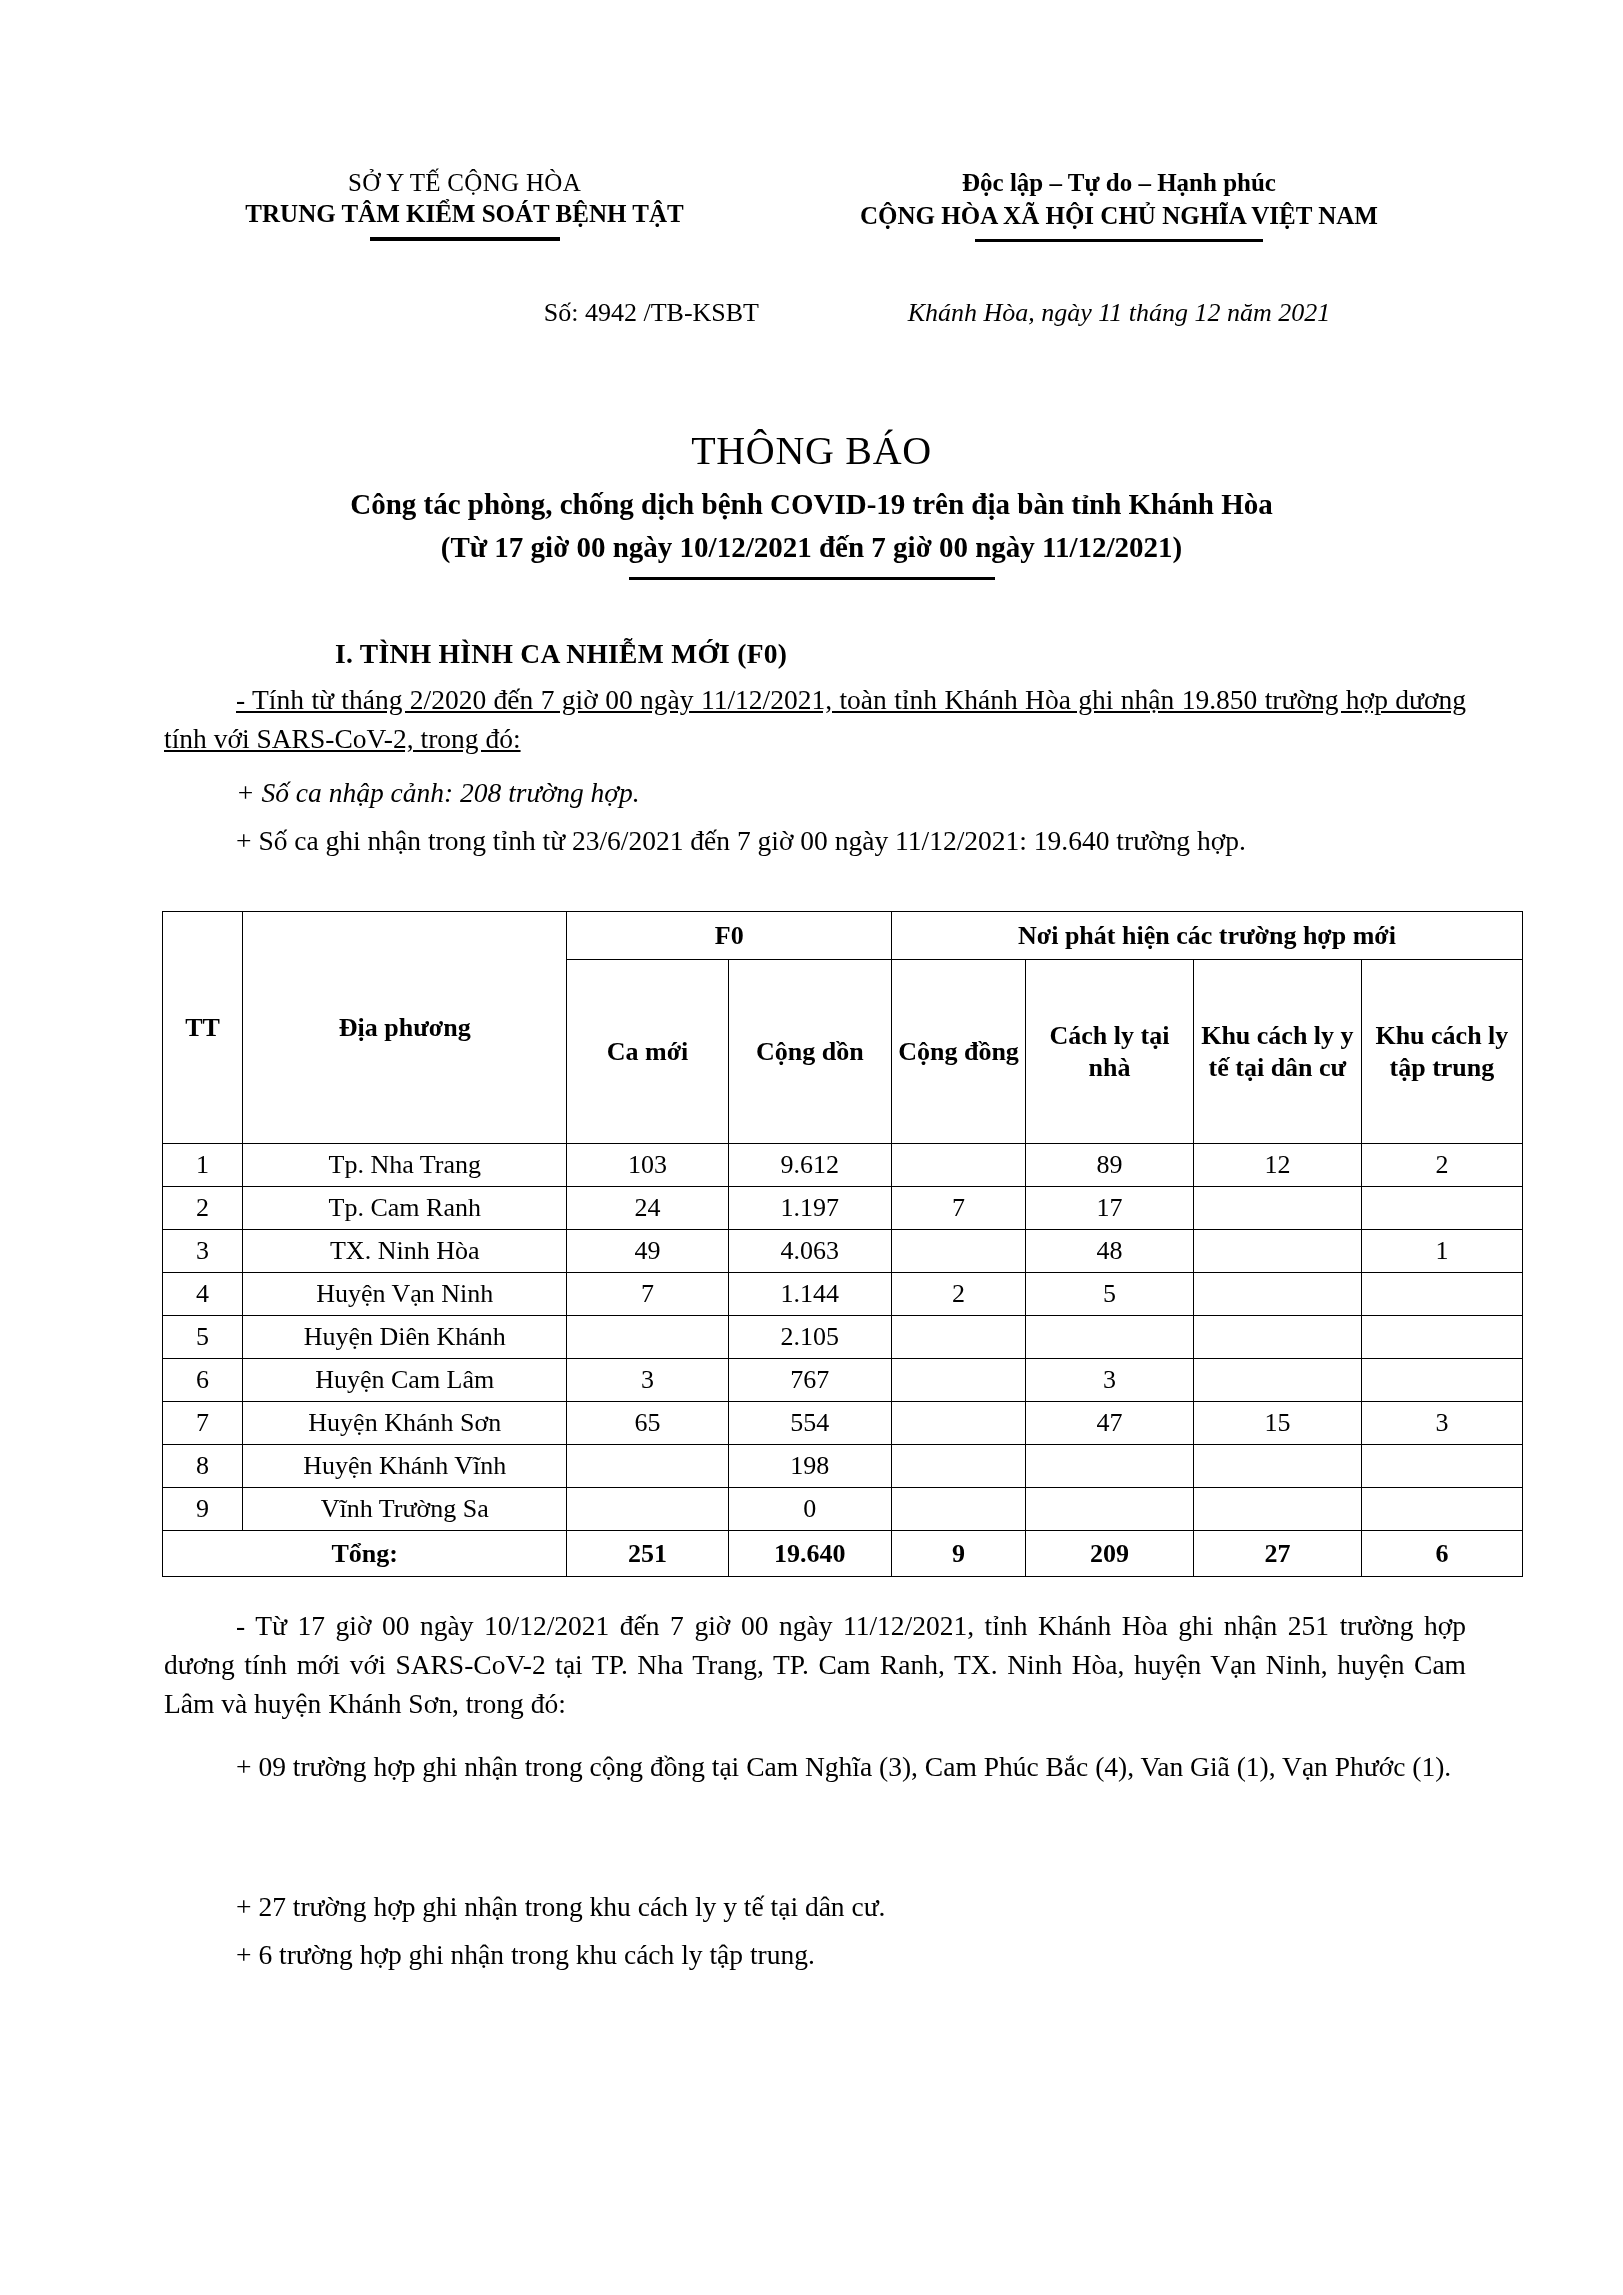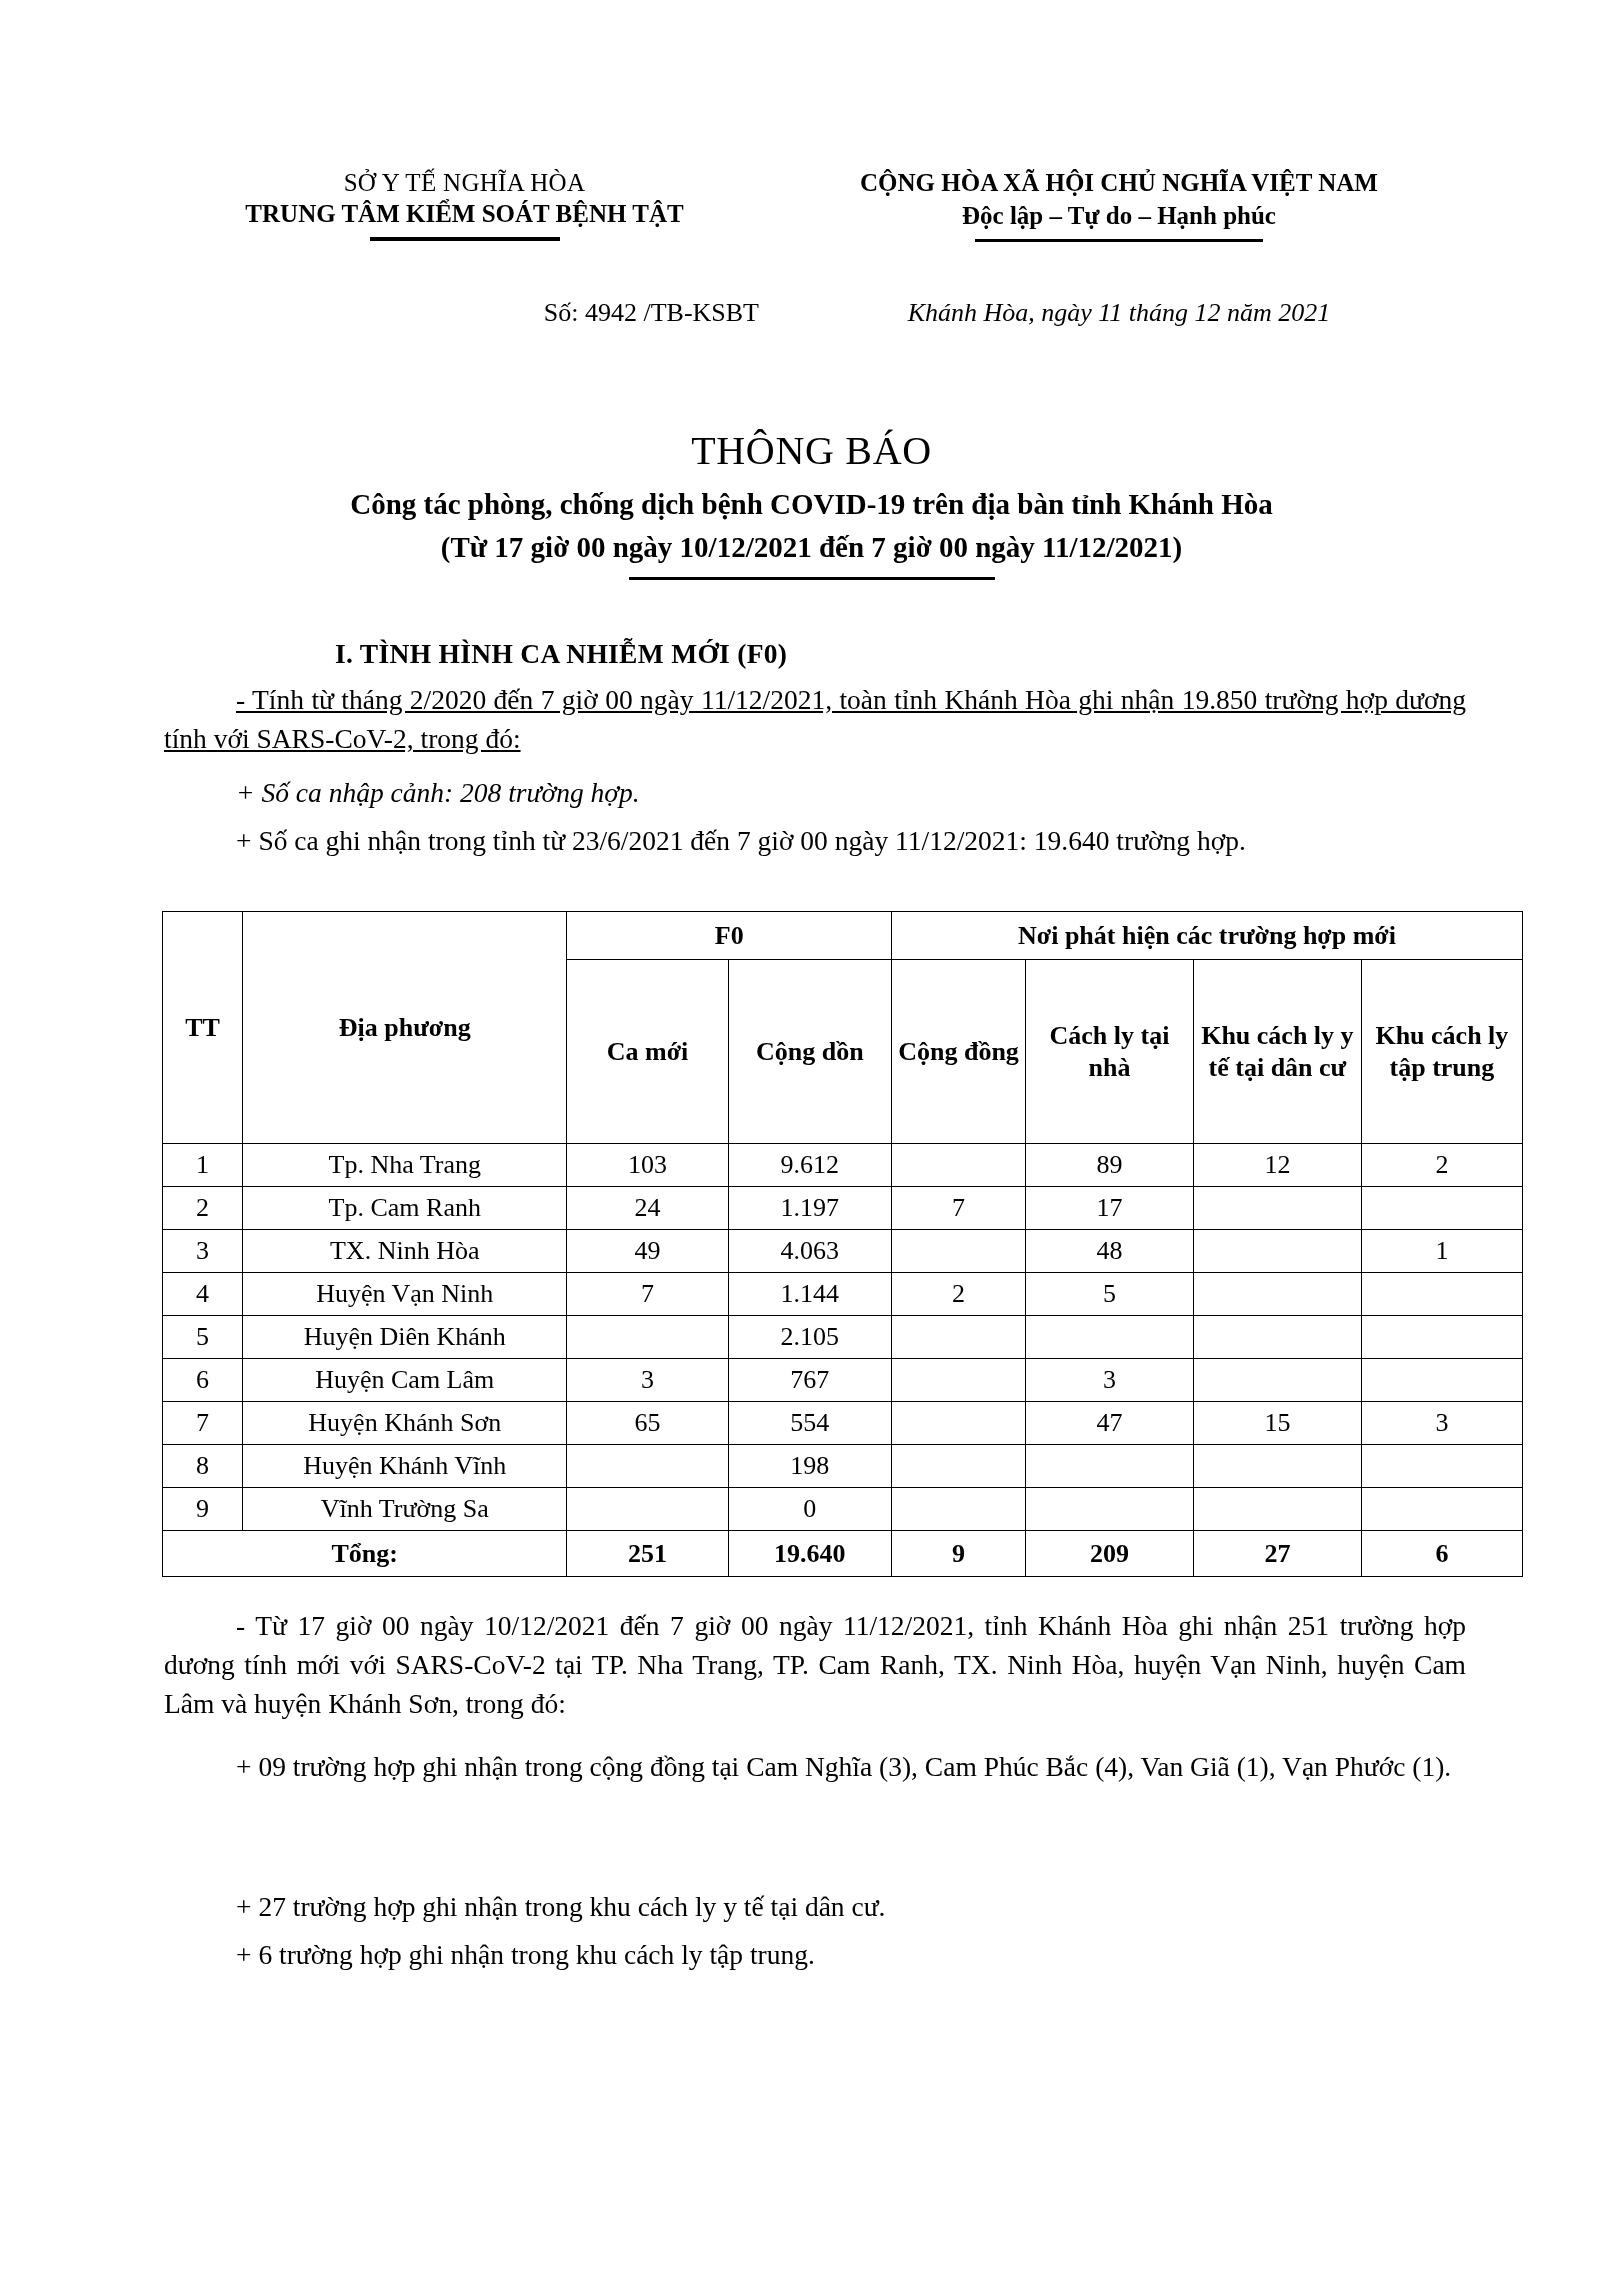--- a/index.html
+++ b/index.html
@@ -205,27 +205,27 @@
     text-align: center;
   }
 </style>
 </head>
 <body>
 
 <div class="page">
 
   <div class="doc-header">
     <div class="hdr-left">
-      <div class="hdr-line1">SỞ Y TẾ NGHĨA HÒA</div>
+      <div class="hdr-line1">SỞ Y TẾ CỘNG HÒA</div>
       <div class="hdr-line2">TRUNG TÂM KIỂM SOÁT BỆNH TẬT</div>
       <div class="hdr-rule rule-left"></div>
     </div>
     <div class="hdr-right">
+      <div class="hdr-line2">Độc lập – Tự do – Hạnh phúc</div>
       <div class="hdr-line2">CỘNG HÒA XÃ HỘI CHỦ NGHĨA VIỆT NAM</div>
-      <div class="hdr-line2">Độc lập – Tự do – Hạnh phúc</div>
       <div class="hdr-rule rule-right"></div>
     </div>
   </div>
 
   <div class="meta-row">
     <div class="meta-left">Số: 4942   /TB-KSBT</div>
     <div class="meta-right">Khánh Hòa, ngày  11 tháng 12 năm 2021</div>
   </div>
 
   <div class="title-block">

